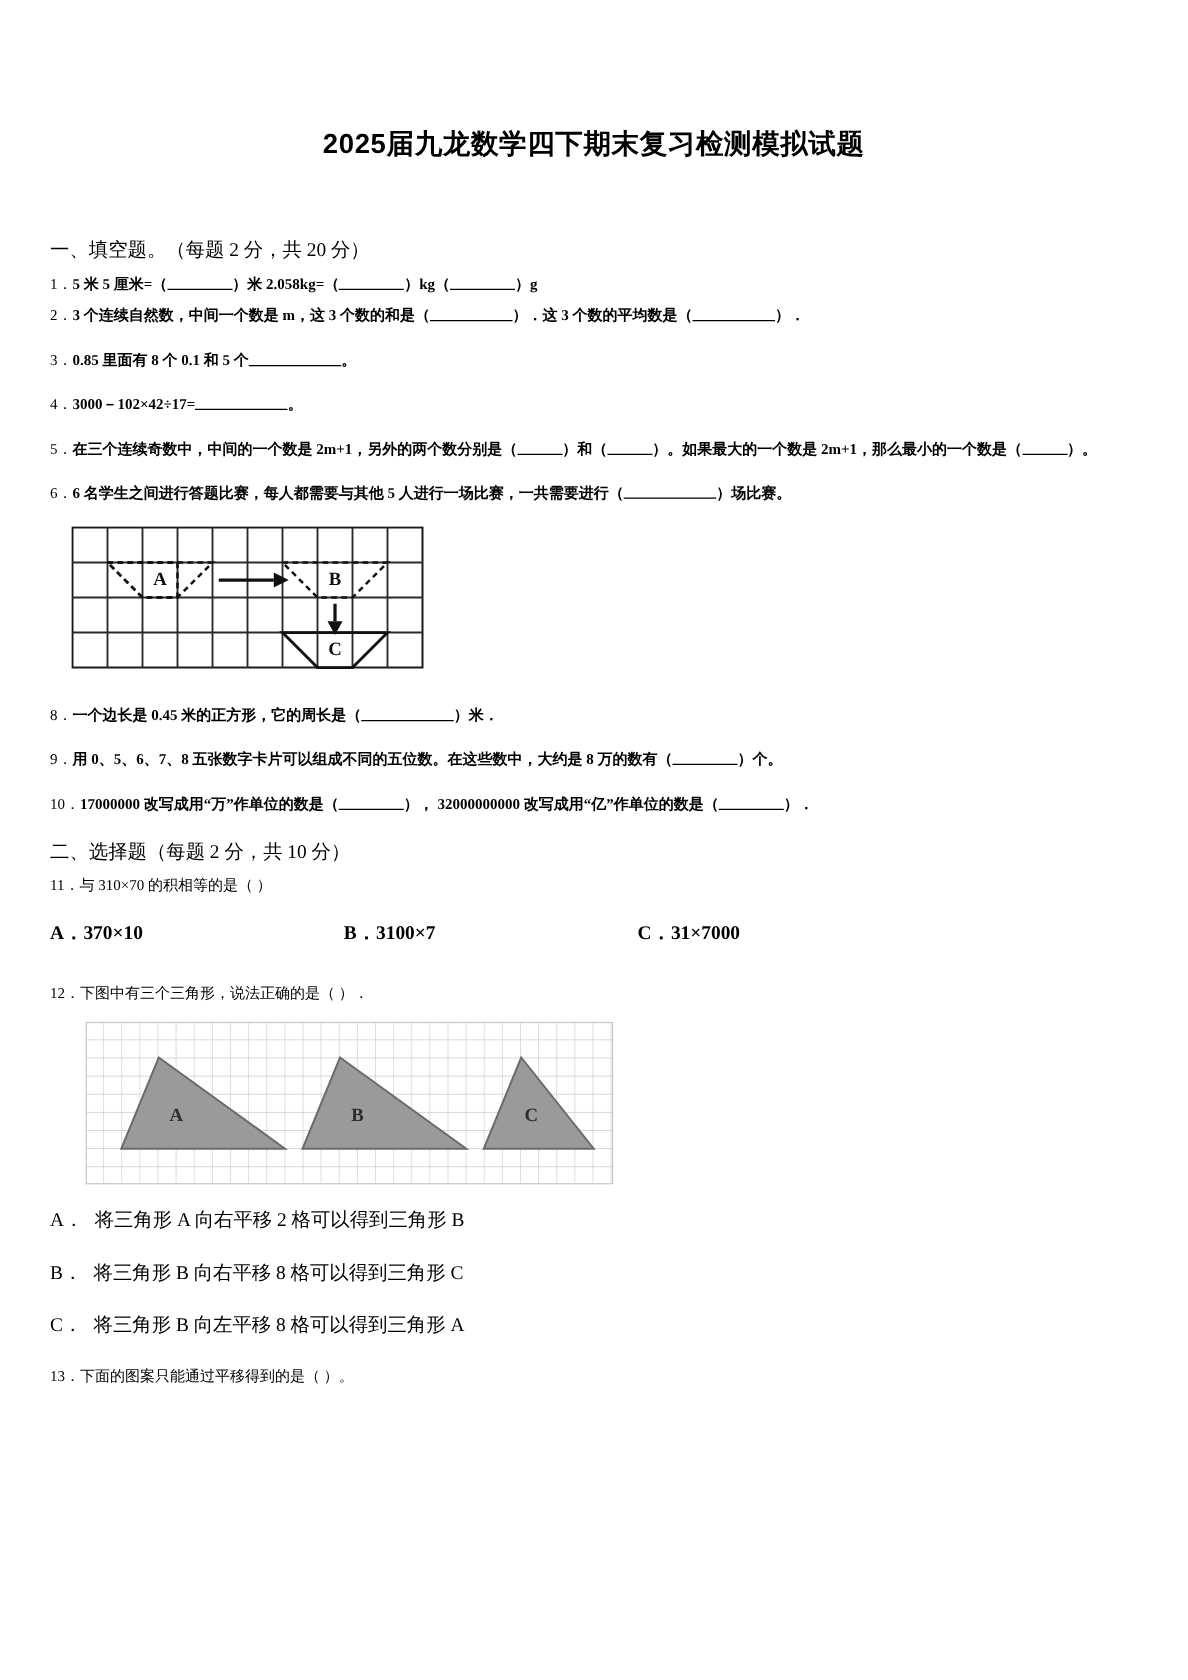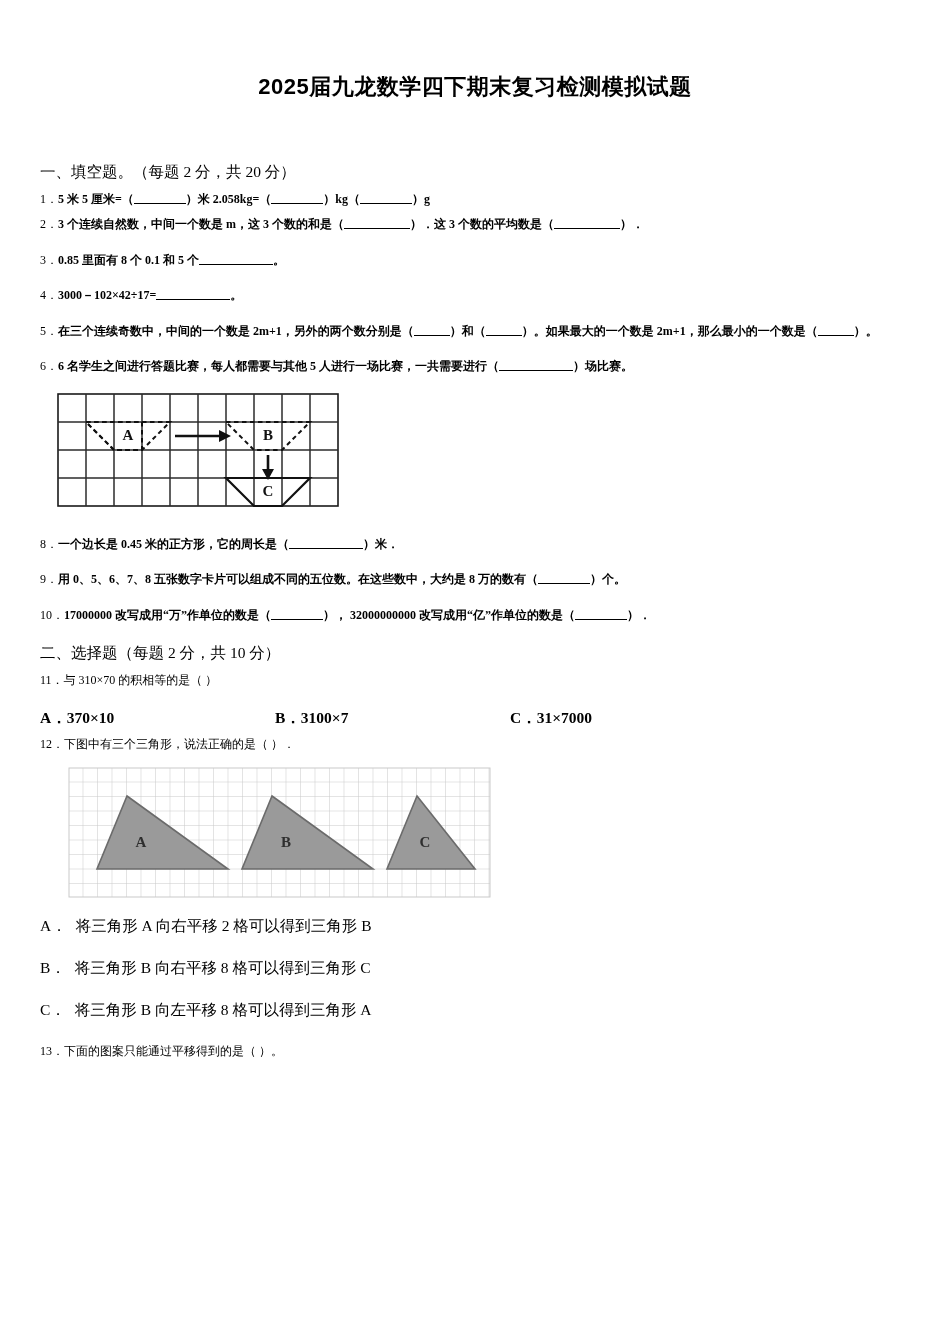--- a/index.html
+++ b/index.html
@@ -21,21 +21,21 @@
     box-sizing: border-box;
     padding: 0 40px;
     position: relative;
   }
   .doc-title {
     text-align: center;
     font-family: "Liberation Sans", "DejaVu Sans", sans-serif;
     font-weight: bold;
     font-size: 22px;
     letter-spacing: 0.5px;
-    padding-top: 72px;
+    padding-top: 100px;
     margin: 0 0 0 0;
     color: #000;
   }
   .section-head {
     font-size: 15.5px;
     margin-top: 60px;
     margin-bottom: 7px;
     font-weight: normal;
   }
   .section-head.second {
@@ -51,21 +51,21 @@
   .q .num { font-weight: normal; }
   .qtext-normal { font-weight: normal; text-align: right; }
   .blank-s { display:inline-block; border-bottom:1px solid #000; width:36px; height:0.92em; vertical-align:-1px;}
   .blank-m { display:inline-block; border-bottom:1px solid #000; width:52px; height:0.92em; vertical-align:-1px;}
   .blank-l { display:inline-block; border-bottom:1px solid #000; width:66px; height:0.92em; vertical-align:-1px;}
   .blank-xl { display:inline-block; border-bottom:1px solid #000; width:74px; height:0.92em; vertical-align:-1px;}
 
   .opts-row {
     font-size: 15.5px;
     font-weight: bold;
-    margin: 18px 0 6px 0;
+    margin: 18px 0 28px 0;
     display: flex;
   }
   .opts-row .opt { width: 235px; }
 
   .opt-line {
     font-size: 15.5px;
     font-weight: normal;
     margin: 0 0 21px 0;
   }
   .opt-line .lbl { margin-right: 9px; }

